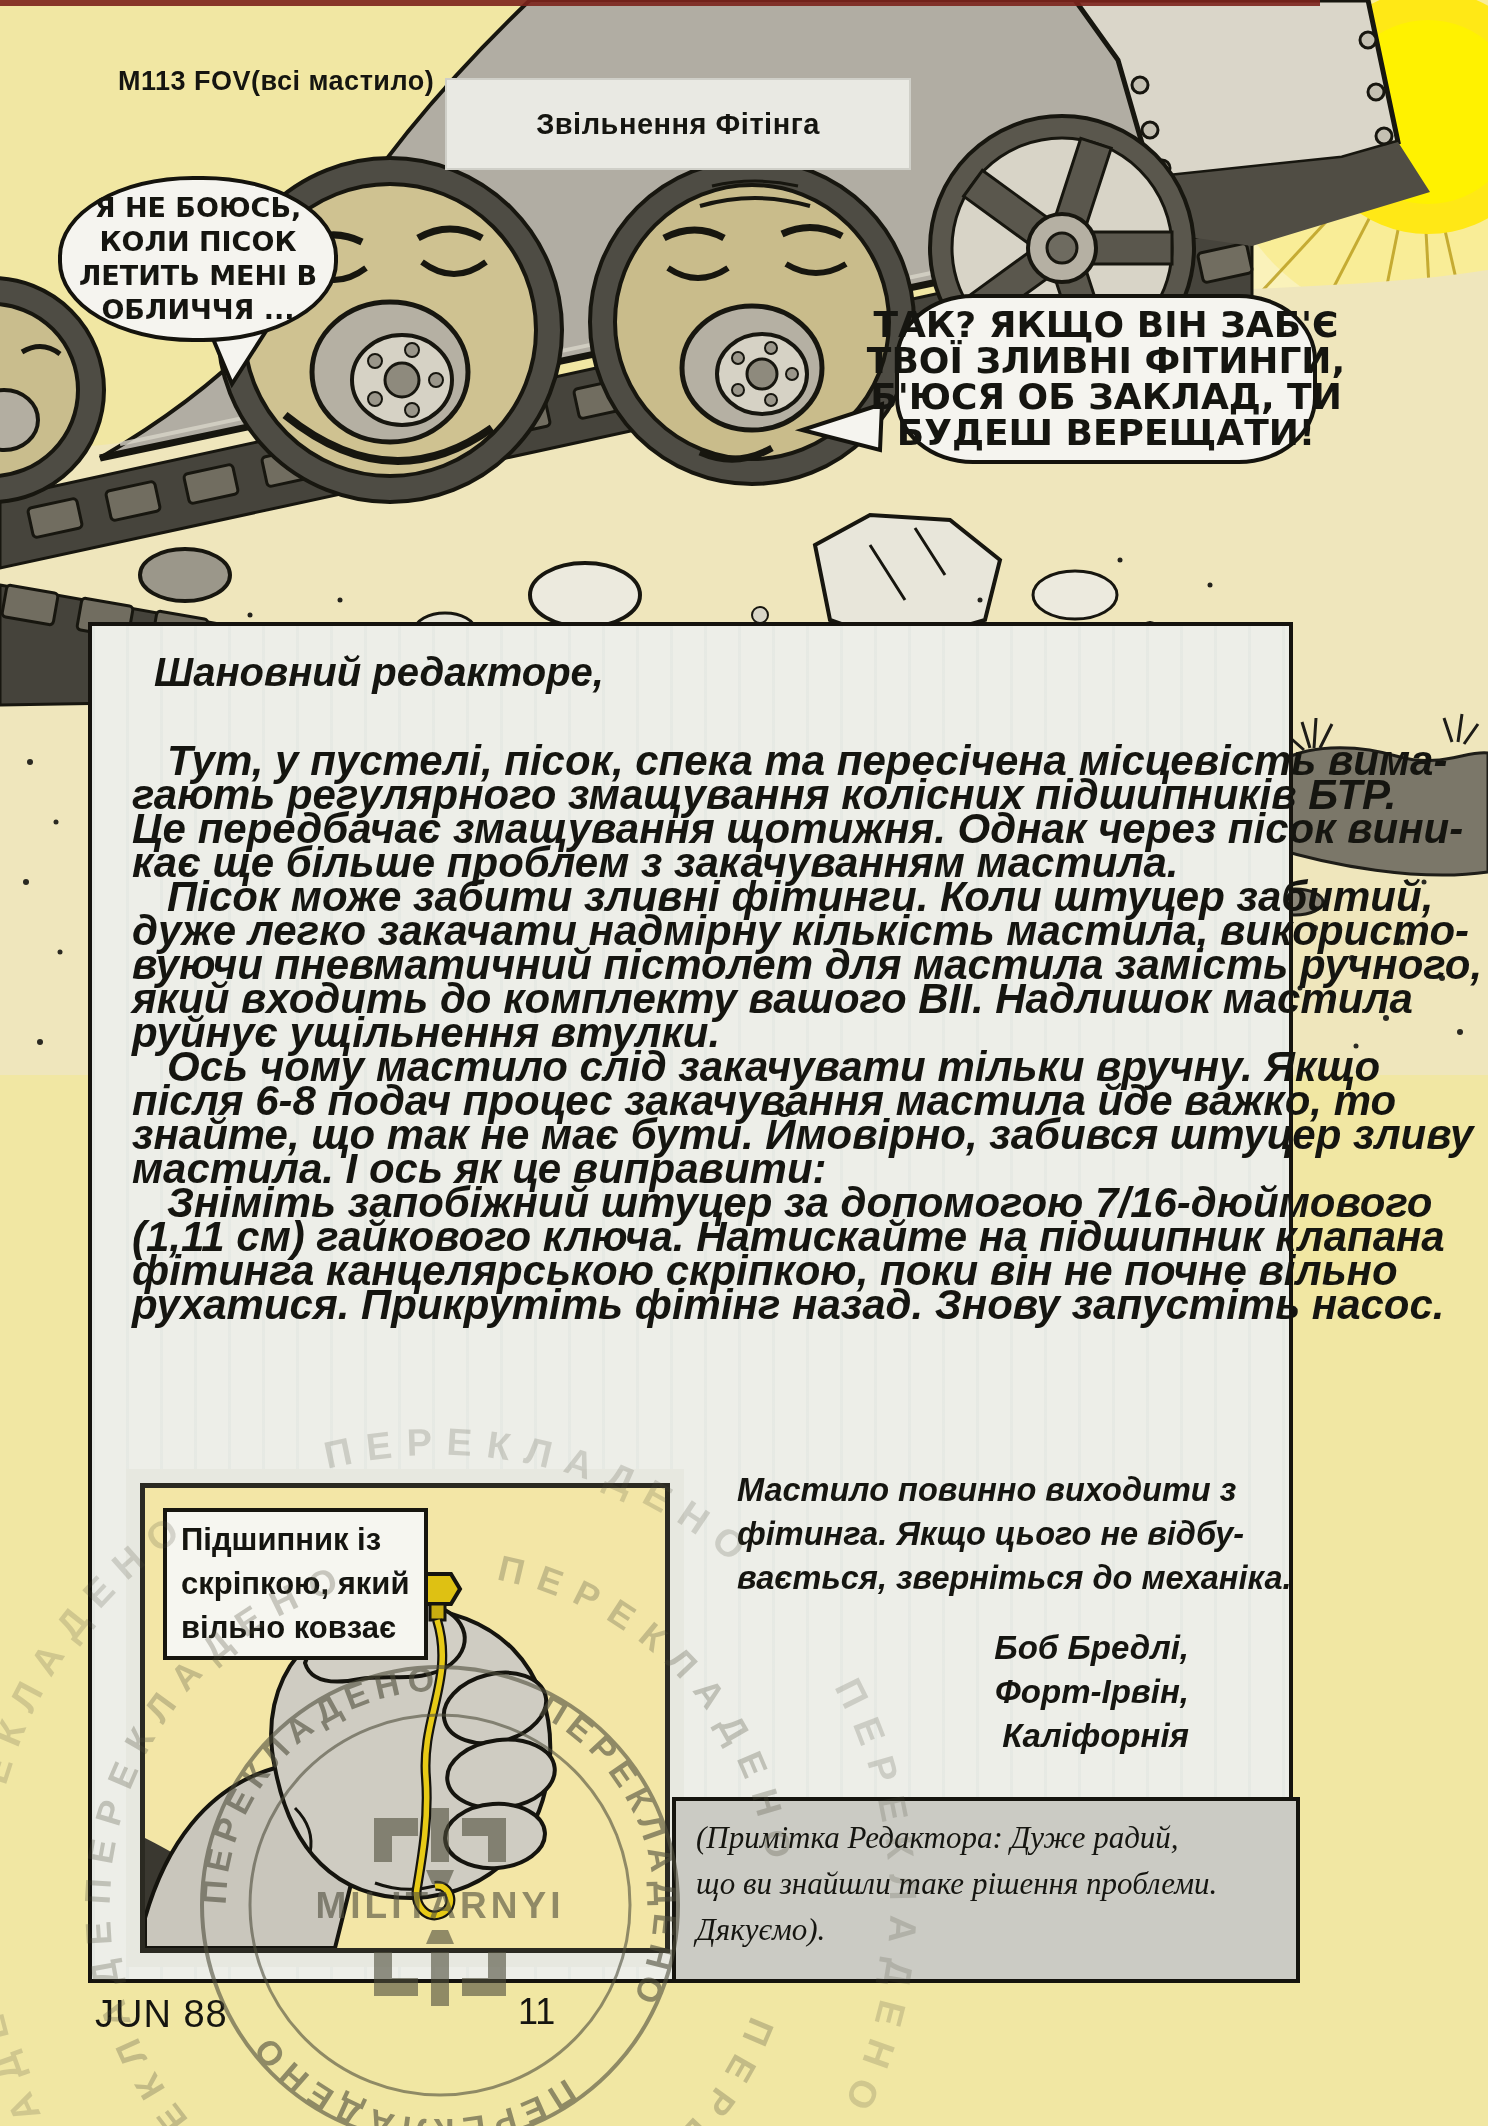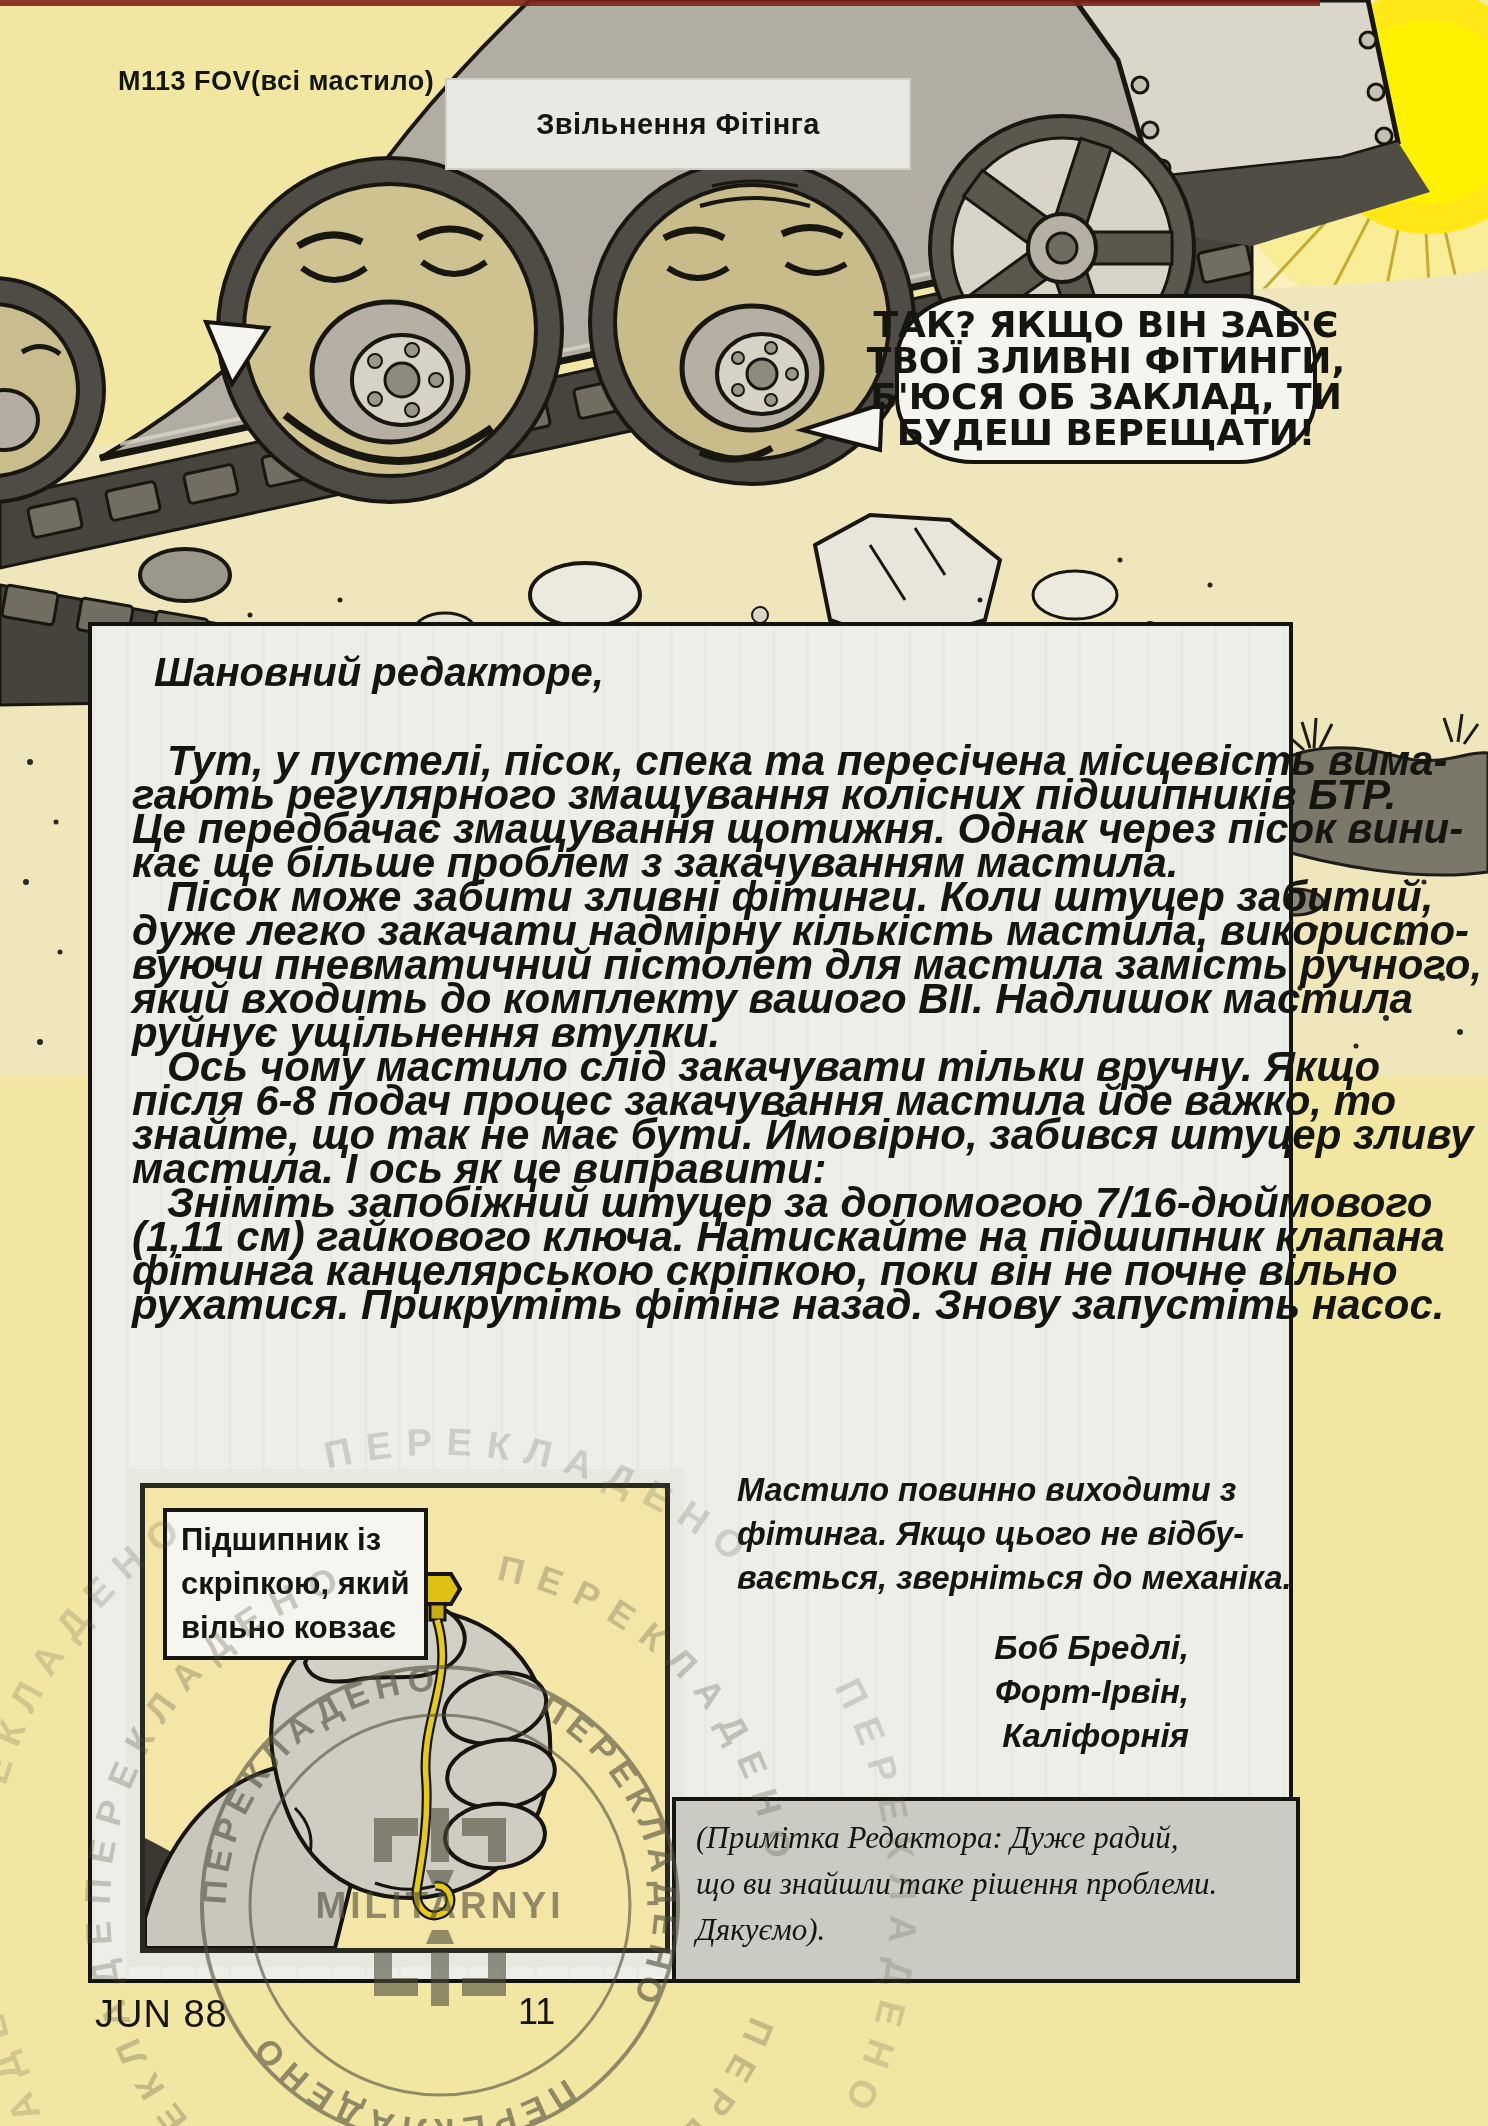--- a/index.html
+++ b/index.html
@@ -248,20 +248,26 @@
   <div class="abs title-box">
     <span>Звільнення Фітінга</span>
   </div>
 
   <svg class="abs tail" style="left:196px;top:318px;" width="84" height="74" viewBox="0 0 84 74">
     <polygon points="10,4 72,10 36,66" fill="#f5f4ef" stroke="#14130d" stroke-width="4"></polygon>
   </svg>
   <svg class="abs tail" style="left:794px;top:396px;" width="94" height="66" viewBox="0 0 94 66">
     <polygon points="88,8 86,54 8,34" fill="#f5f4ef" stroke="#14130d" stroke-width="4"></polygon>
   </svg>
+  <div class="abs bubble bubble-left">
+    <span>Я НЕ БОЮСЬ,
+КОЛИ ПІСОК
+ЛЕТИТЬ МЕНІ В
+ОБЛИЧЧЯ ...</span>
+  </div>
   <div class="abs bubble bubble-right">
     <span>ТАК? ЯКЩО ВІН ЗАБ'Є
 ТВОЇ ЗЛИВНІ ФІТИНГИ,
 Б'ЮСЯ ОБ ЗАКЛАД, ТИ
 БУДЕШ ВЕРЕЩАТИ!</span>
   </div>
 
   <div class="abs letter">
     <div class="abs salutation">Шановний редакторе,</div>
     <div class="abs body-text">   Тут, у пустелі, пісок, спека та пересічена місцевість вима-

